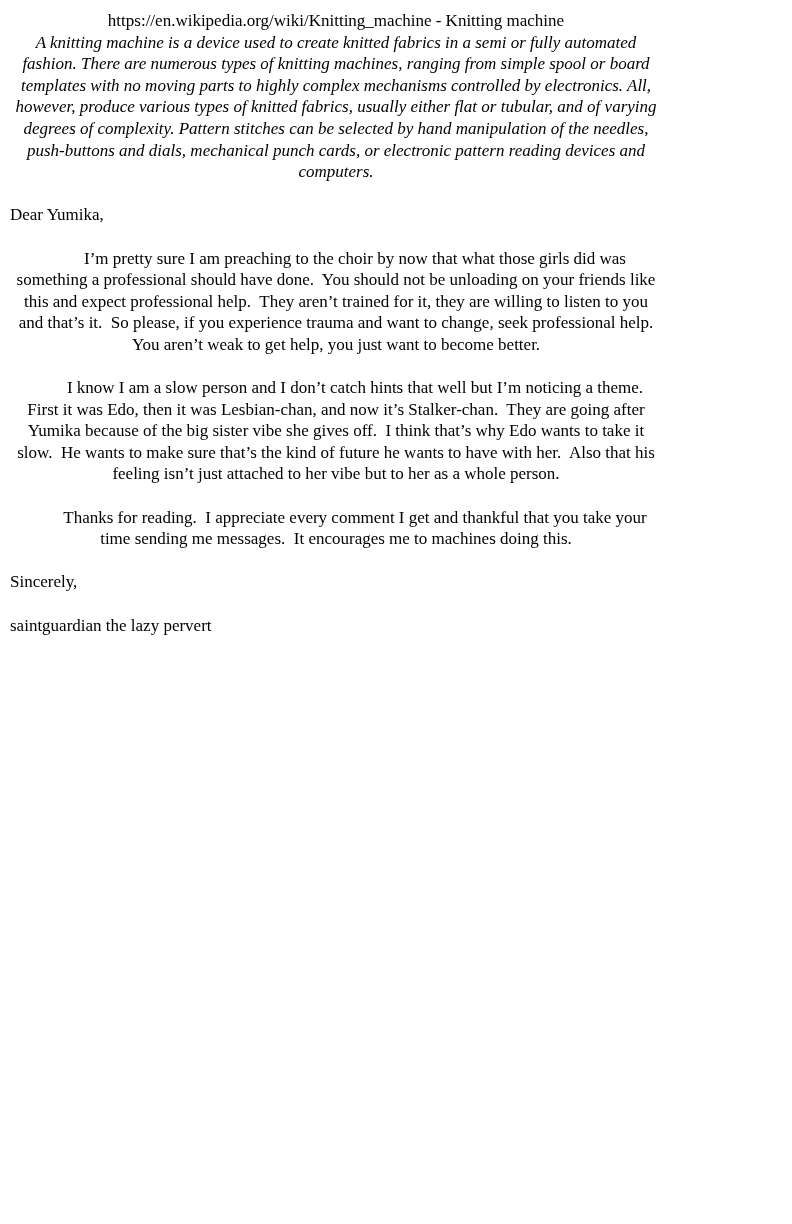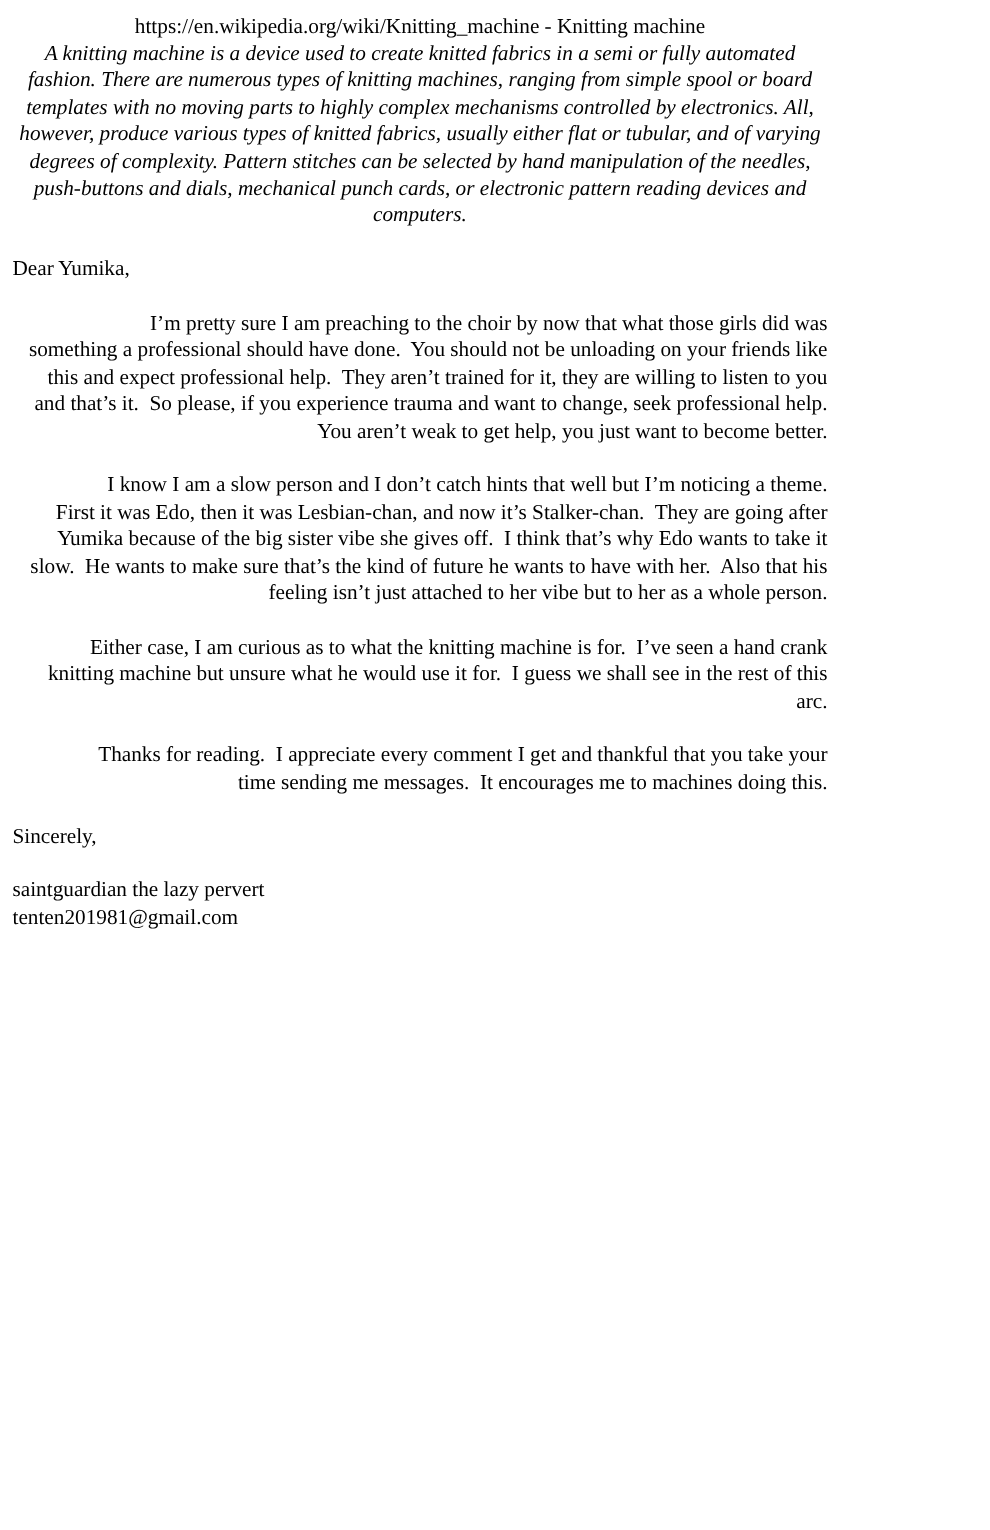--- a/index.html
+++ b/index.html
@@ -29,21 +29,21 @@
     font-style: italic;
   }
   .salutation {
     margin: 0 0 21.6px 0;
     white-space: pre-wrap;
   }
   .para {
     margin: 0 0 21.6px 0;
     text-indent: 38px;
     white-space: pre-wrap;
-    text-align: right;
+    text-align: center;
   }
   .closing {
     margin: 0 0 21.6px 0;
     white-space: pre-wrap;
   }
   .signature-block {
     margin: 0;
   }
   .signature-line {
     white-space: pre-wrap;
@@ -59,25 +59,23 @@
       <div class="header-url">https://en.wikipedia.org/wiki/Knitting_machine - Knitting machine</div>
       <div class="header-excerpt">A knitting machine is a device used to create knitted fabrics in a semi or fully automated fashion. There are numerous types of knitting machines, ranging from simple spool or board templates with no moving parts to highly complex mechanisms controlled by electronics. All, however, produce various types of knitted fabrics, usually either flat or tubular, and of varying degrees of complexity. Pattern stitches can be selected by hand manipulation of the needles, push-buttons and dials, mechanical punch cards, or electronic pattern reading devices and computers.</div>
     </div>
 
     <div class="salutation">Dear Yumika,</div>
 
     <div class="para">I’m pretty sure I am preaching to the choir by now that what those girls did was something a professional should have done.  You should not be unloading on your friends like this and expect professional help.  They aren’t trained for it, they are willing to listen to you and that’s it.  So please, if you experience trauma and want to change, seek professional help.  You aren’t weak to get help, you just want to become better.</div>
 
     <div class="para">I know I am a slow person and I don’t catch hints that well but I’m noticing a theme.  First it was Edo, then it was Lesbian-chan, and now it’s Stalker-chan.  They are going after Yumika because of the big sister vibe she gives off.  I think that’s why Edo wants to take it slow.  He wants to make sure that’s the kind of future he wants to have with her.  Also that his feeling isn’t just attached to her vibe but to her as a whole person.</div>
 
-    <div class="para">Either case, I am curious as to what the knitting machine is for.  I’ve seen a hand crank knitting machine but unsure what he would use it for.  I guess we shall see in the rest of this arc.</div>
 
     <div class="para">Thanks for reading.  I appreciate every comment I get and thankful that you take your time sending me messages.  It encourages me to machines doing this.</div>
 
     <div class="closing">Sincerely,</div>
 
     <div class="signature-block">
       <div class="signature-line">saintguardian the lazy pervert</div>
-      <div class="signature-line">tenten201981@gmail.com</div>
     </div>
 
   </div>
 </div>
 
 </body></html>

